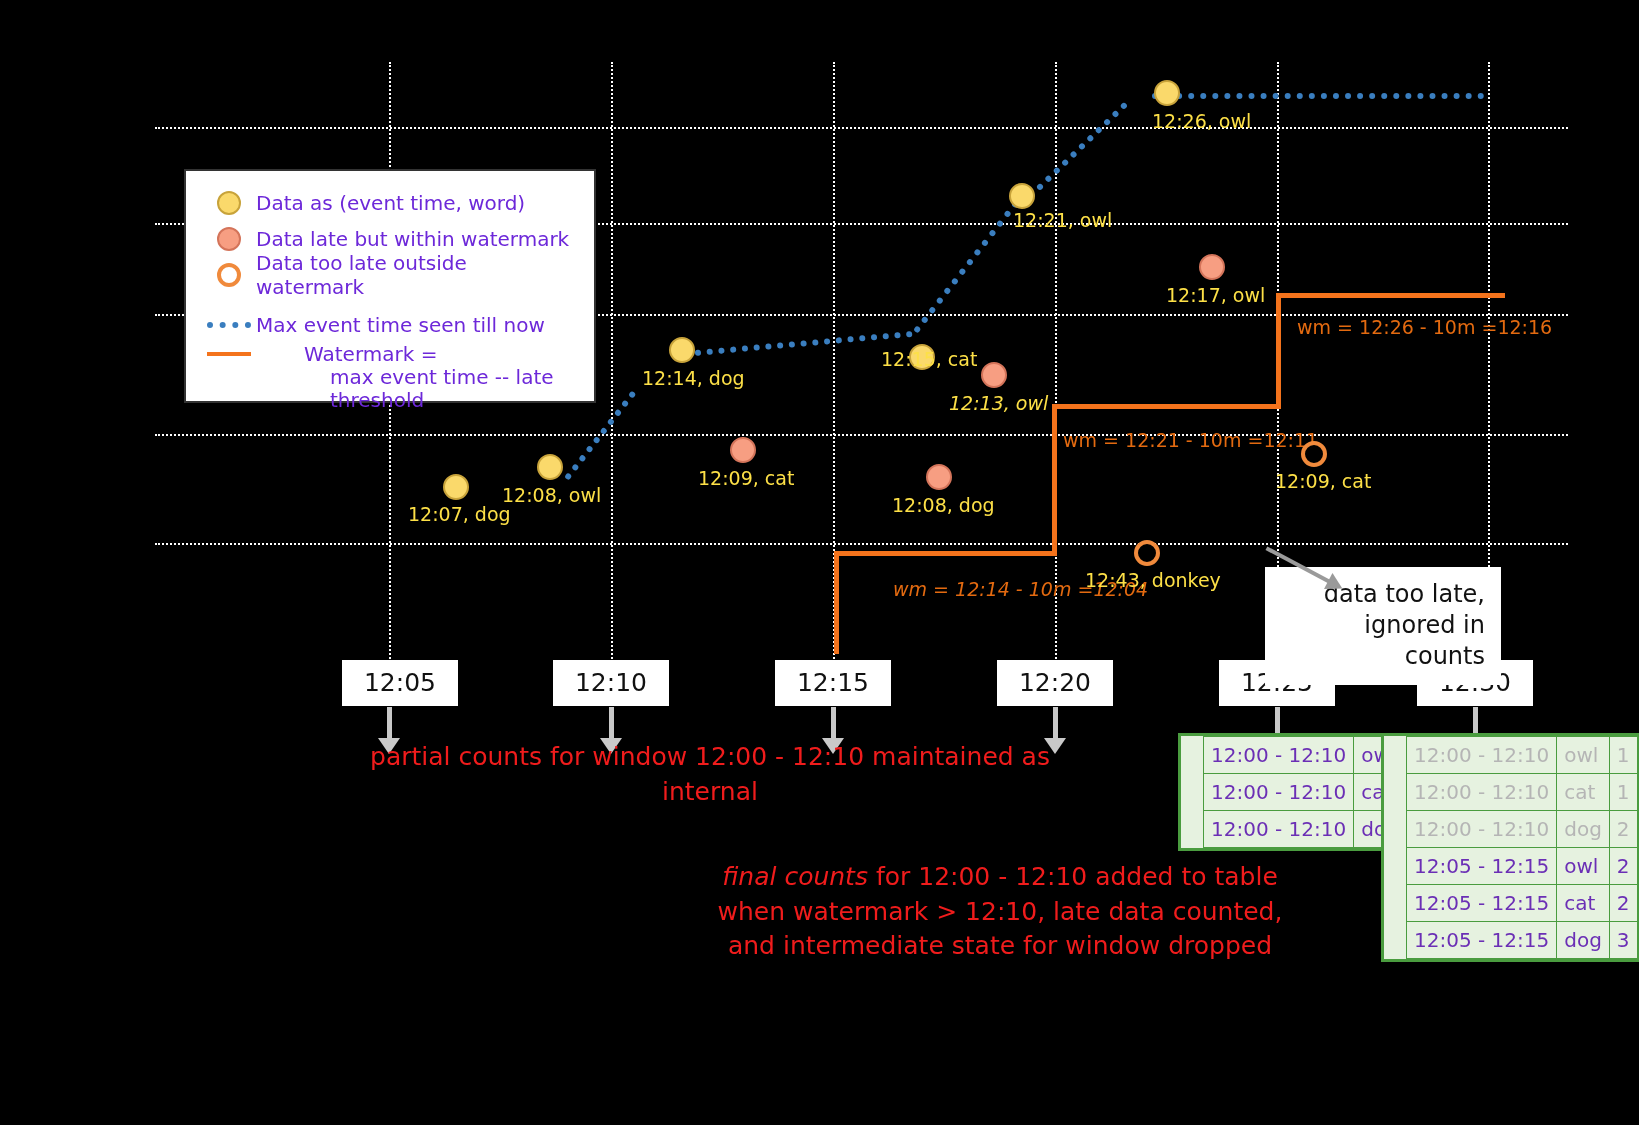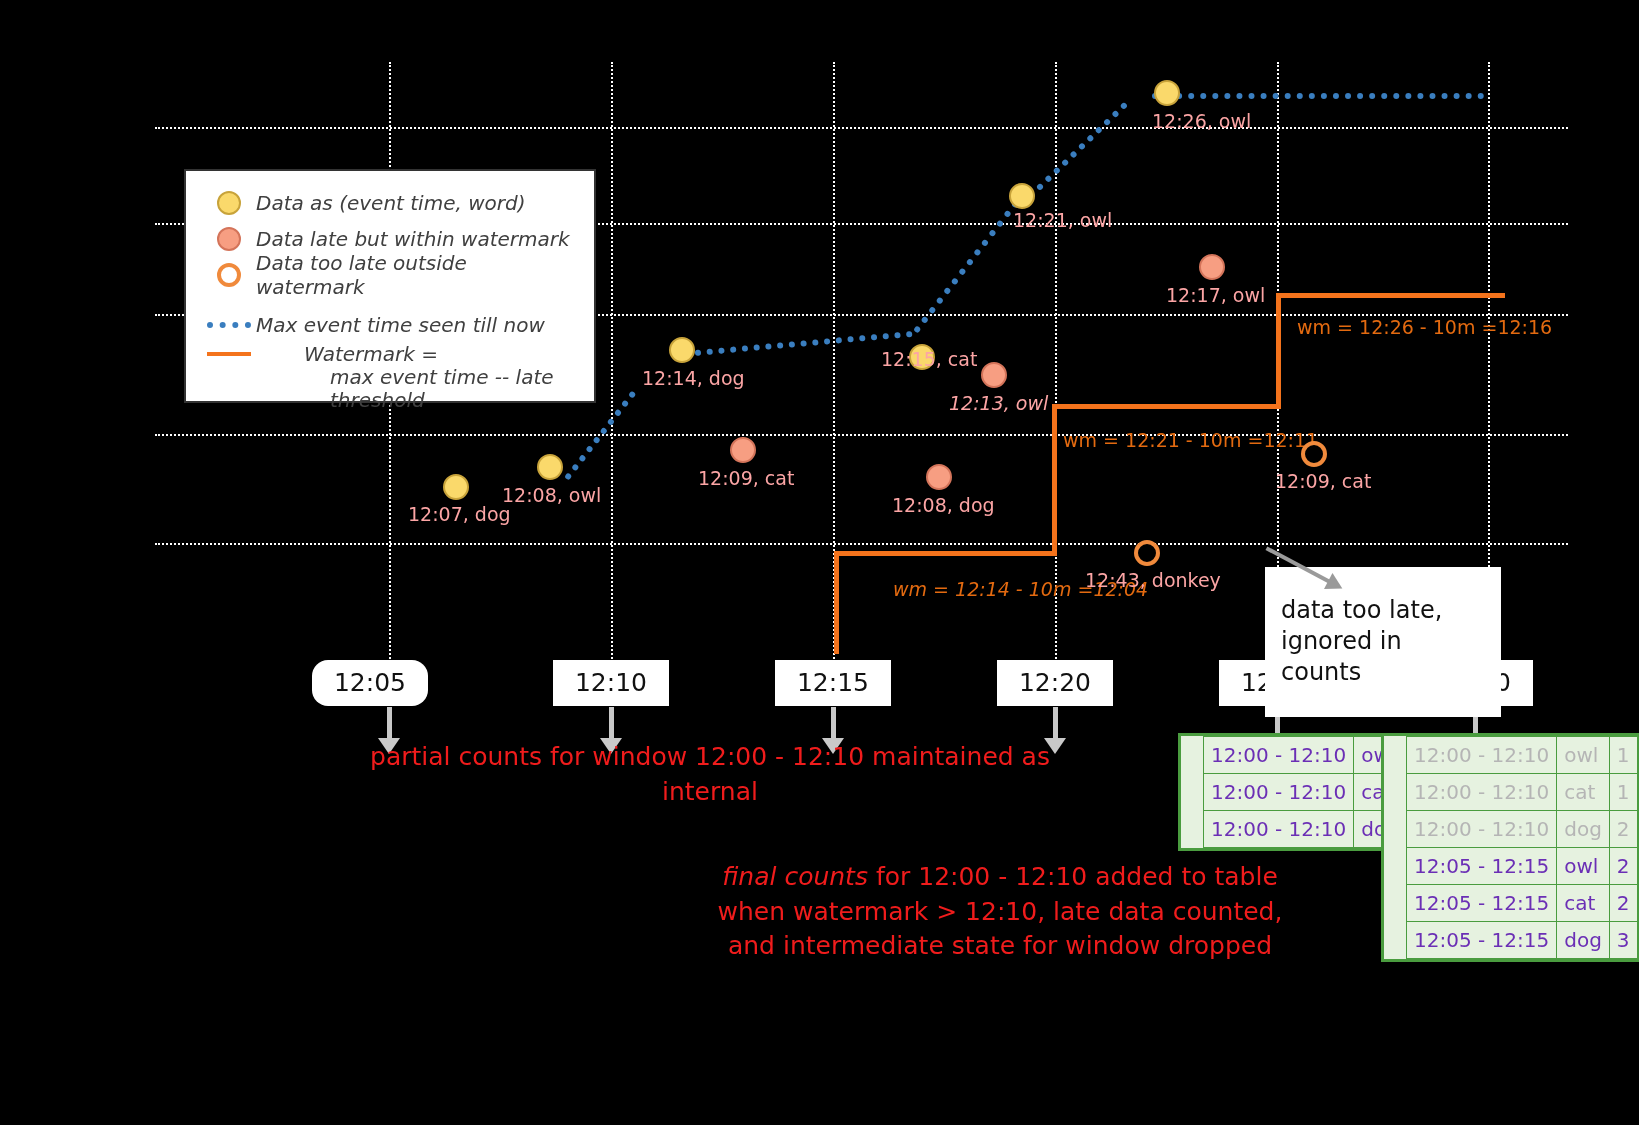--- a/index.html
+++ b/index.html
@@ -34,21 +34,21 @@
     width: 26px;
     height: 26px;
     border-radius: 50%;
     box-sizing: border-box;
   }
   .pt.ontime { background: #fad96b; border: 2px solid #c8a33a; }
   .pt.late   { background: #f79e82; border: 2px solid #d4745a; }
   .pt.toolate{ background: #000000; border: 4px solid #f08a3c; }
   .ptlabel {
     position: absolute;
-    color: #fca5a5;
+    color: #fde047;
     font-size: 19px;
     white-space: nowrap;
   }
 
   
   .blue {
     position: absolute;
     height: 0;
     border-top: 6px dotted #3a7ebf;
     transform-origin: 0 0;
@@ -75,23 +75,22 @@
     height: 234px;
     background: #ffffff;
     border: 2px solid #333333;
     box-sizing: border-box;
     padding: 14px 16px;
   }
   .legrow {
     display: flex;
     align-items: center;
     height: 36px;
-    color: #404040;
+    color: #6d28d9;
     font-size: 20px;
-    font-style: italic;
   }
   .legmark {
     width: 54px;
     display: flex;
     align-items: center;
     justify-content: center;
     flex: 0 0 54px;
   }
   .dot {
     width: 24px; height: 24px; border-radius: 50%; box-sizing: border-box;
@@ -142,22 +141,23 @@
   }
   .redtext i { font-style: italic; }
 
   
   .callout {
     position: absolute;
     background: #ffffff;
     color: #111111;
     font-size: 24px;
     line-height: 1.3;
-    padding: 28px 16px;
+    padding: 12px 16px;
     box-sizing: border-box;
+    text-align: right;
   }
   .callarrow {
     position: absolute;
     height: 4px;
     background: #9a9a9a;
     transform-origin: 0 50%;
   }
   .callarrow:after {
     content: "";
     position: absolute;
@@ -294,21 +294,21 @@
       <span class="legmark" style="padding-top:9px;">
           <span class="legline-orange"></span>
         </span>
       <span>
         <span>Watermark =</span>
         <span class="leg-indent">max event time -- late threshold</span>
       </span>
     </div>
   </div>
 
-  <div class="tchip" style="left:312px; top:660px;border-radius:16px;">12:05</div>
+  <div class="tchip" style="left:342px; top:660px;">12:05</div>
   <div class="arrow-stem" style="left:387px; top:707px; height:33px;"></div>
   <div class="arrow-head" style="left:378px; top:738px;"></div>
 
   <div class="tchip" style="left:553px; top:660px;">12:10</div>
   <div class="arrow-stem" style="left:609px; top:707px; height:33px;"></div>
   <div class="arrow-head" style="left:600px; top:738px;"></div>
 
   <div class="tchip" style="left:775px; top:660px;">12:15</div>
   <div class="arrow-stem" style="left:831px; top:707px; height:33px;"></div>
   <div class="arrow-head" style="left:822px; top:738px;"></div>

